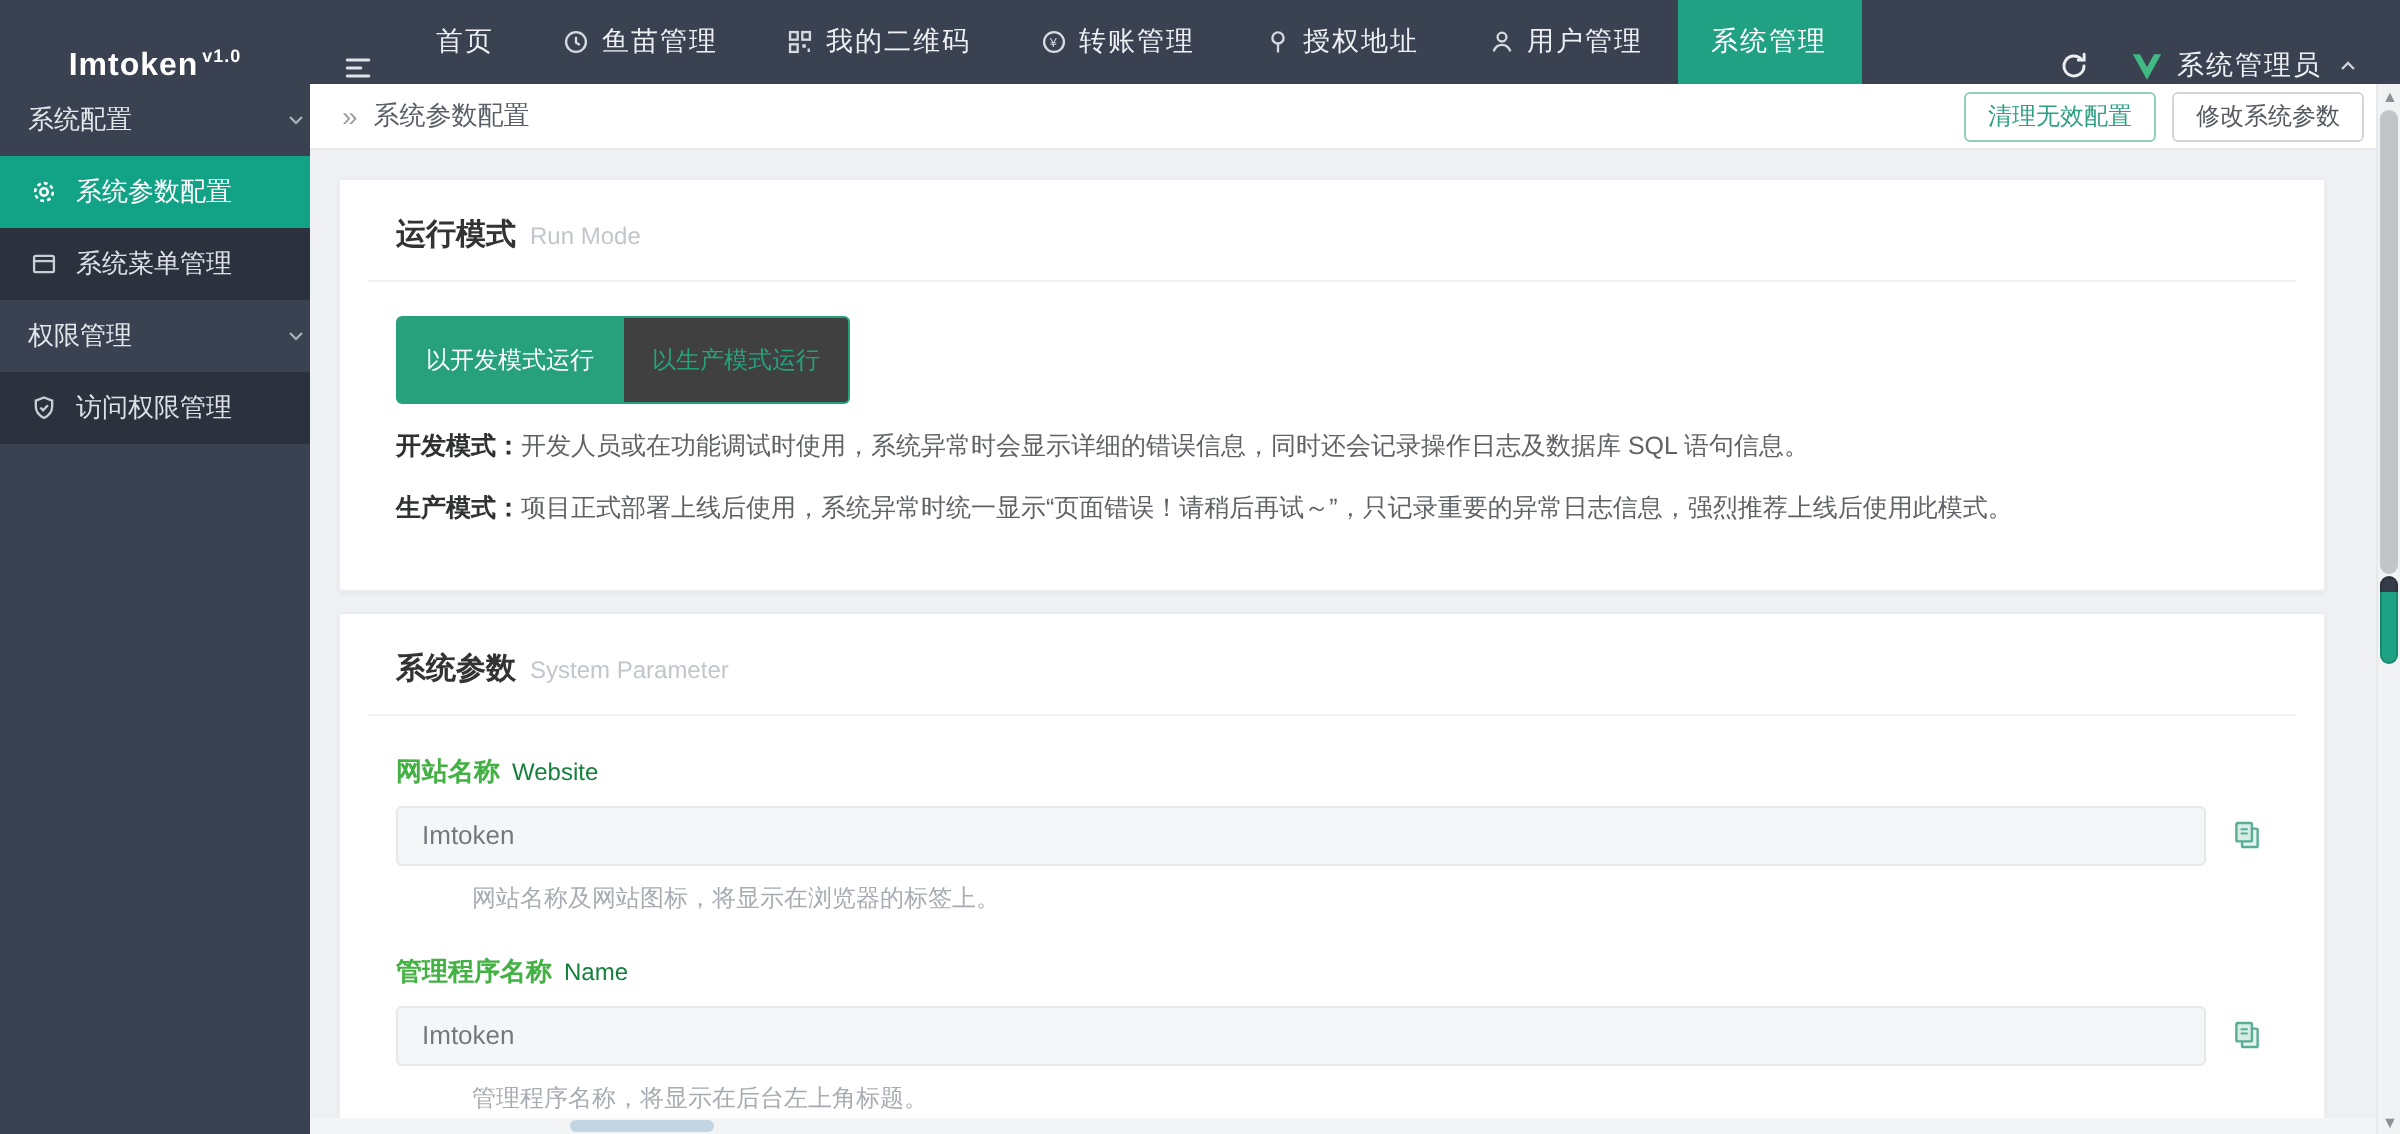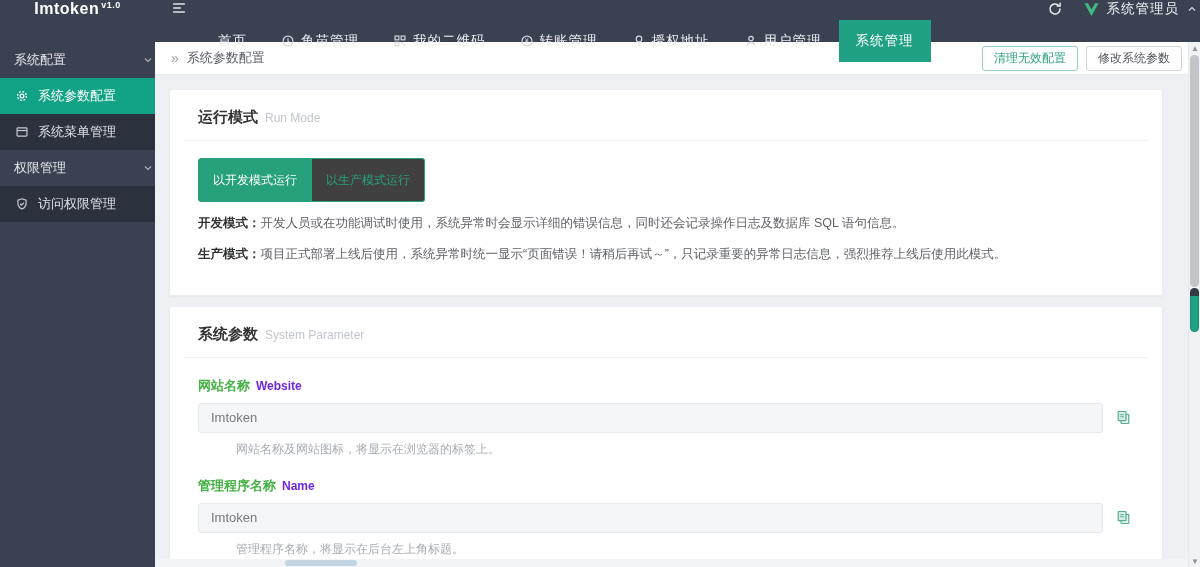--- a/index.html
+++ b/index.html
@@ -2,30 +2,30 @@
 <html><head>
 <meta charset="utf-8">
 <style>
   * { margin:0; padding:0; box-sizing:border-box; }
   html,body { width:1200px; height:567px; overflow:hidden; }
   body { font-family:"Liberation Sans", sans-serif; background:#eef0f3; position:relative; }
   svg { display:block; }
 
   
   .navbar { position:absolute; top:0; left:0; right:0; height:42px; background:#3a4150;
-            display:flex; align-items:flex-start; color:#e9ebf0; z-index:30; }
+            display:flex; align-items:flex-end; color:#e9ebf0; z-index:30; }
   .logo { width:155px; text-align:center; color:#fff; font-size:16px; font-weight:bold; letter-spacing:.5px; }
   .logo sup { font-size:9px; font-weight:bold; margin-left:2px; }
   .hamburger { margin:0 6px 0 16px; color:#dfe2e8; cursor:pointer; }
   .nav-menu { display:flex; height:42px; margin-left:8px;margin-top:20px; }
   .nav-item { display:flex; align-items:center; gap:6px; padding:0 17px; font-size:13.5px;
               color:#edeff3; cursor:pointer; letter-spacing:1px; }
   .nav-item .nicon { color:#d6dae1; }
   .nav-item.active { background:#21a184; color:#fff; }
-  .nav-right { margin-left:auto; display:flex; align-items:center; gap:20px; padding-right:2px; }
+  .nav-right { margin-left:auto; display:flex; align-items:center; gap:20px; padding-right:20px; }
   .refresh { color:#eceef2; cursor:pointer; }
   .userbox { display:flex; align-items:center; gap:7px; cursor:pointer; }
   .username { font-size:13.5px; color:#f0f2f5; letter-spacing:1px; }
 
   
   .sidebar { position:absolute; top:42px; left:0; bottom:0; width:155px; background:#3a4150; z-index:20; }
   .side-group { height:36px; display:flex; align-items:center; padding:0 1px 0 14px;
                 color:#e3e6eb; font-size:13px; cursor:pointer; }
   .side-group .chev { margin-left:auto; color:#aeb4bd; }
   .side-item { height:36px; display:flex; align-items:center; gap:9px; padding:0 10px 0 15px;
@@ -60,21 +60,21 @@
               font-family:"Liberation Sans", sans-serif; }
   .btn-mode.on  { background:#27a17c; color:#fff; border-radius:3px 0 0 3px; }
   .btn-mode.off { background:#404040; color:#27a17c; border-left:none; border-radius:0 3px 3px 0; }
 
   .desc-line { font-size:12.5px; color:#606266; margin-top:12px; line-height:1.55; }
   .desc-line:first-of-type { margin-top:16px; }
   .desc-line b { color:#303133; }
 
   .field-label { font-size:13px; font-weight:bold; color:#43b143; margin:19px 0 8px; }
   .field-label:first-of-type { margin-top:16px; }
-  .field-label .en { color:#6d28d9; font-weight:bold; font-size:12px; margin-left:6px; }
+  .field-label .en { color:#15803d; font-weight:normal; font-size:12px; margin-left:6px; }
   .input-row { display:flex; align-items:center; gap:9px; }
   .text-input { flex:1; height:30px; background:#f5f6f7; border:1px solid #e6e8ea; border-radius:3px;
                 padding:0 12px; font-size:13px; color:#75797e; font-family:"Liberation Sans", sans-serif; outline:none; }
   .copy-btn { width:22px; height:22px; display:flex; align-items:center; justify-content:center; cursor:pointer; }
   .help { font-size:12px; color:#a8acb2; margin-top:8px;margin-left:38px; }
 
   
   .v-scroll { position:absolute; right:0; top:42px; bottom:0; width:12px; background:#f1f2f3;
               z-index:40; border-left:1px solid #e8e9ea; }
   .v-arrow { position:absolute; left:0; width:12px; height:12px; display:flex; align-items:center;

